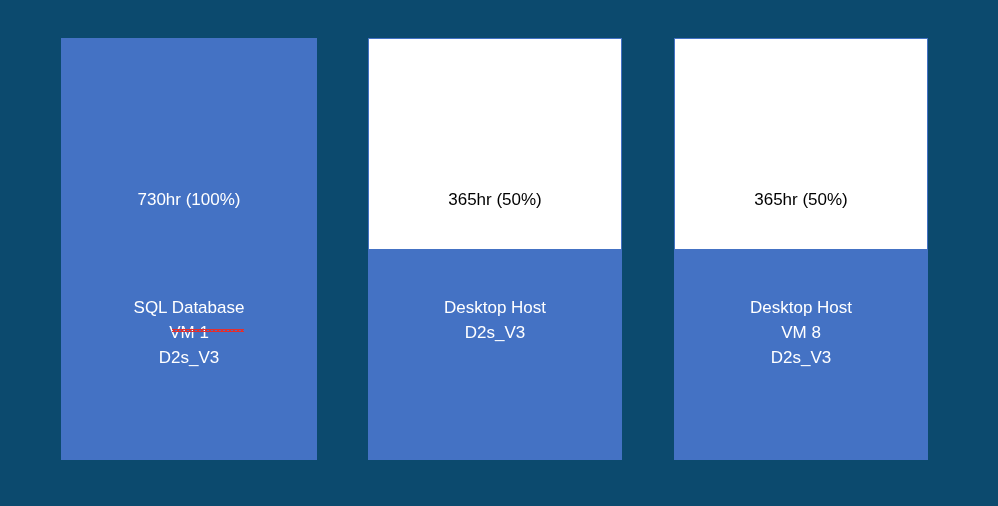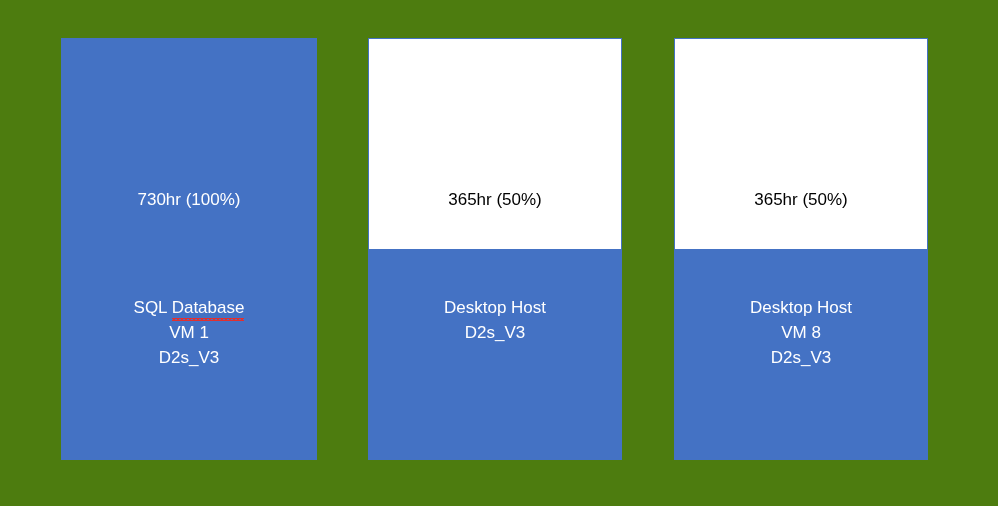--- a/index.html
+++ b/index.html
@@ -13,21 +13,21 @@
     height: 506px;
     position: relative;
     overflow: hidden;
     font-family: "Liberation Sans", sans-serif;
     -webkit-font-smoothing: antialiased;
   }
 
   #diagram-canvas {
     position: absolute;
     inset: 0;
-    background: #4d7c0f;
+    background: #0c4a6e;
   }
 
   
   .vm-box {
     position: absolute;
     background: #ffffff;
     border: 1.5px solid #4472C4;
     display: flex;
     flex-direction: column;
   }
@@ -71,21 +71,21 @@
     line-height: 1.48;
     color: #ffffff;
     white-space: nowrap;
   }
 
   .caption-line { display: block; }
 
   
   .misspelled {
     position: relative;
-    padding-bottom: 4px;
+    padding-bottom: 15px;
     background-image:
       linear-gradient(45deg, transparent 42%, #e03030 42%, #e03030 58%, transparent 58%),
       linear-gradient(-45deg, transparent 42%, #e03030 42%, #e03030 58%, transparent 58%);
     background-size: 4px 3px;
     background-repeat: repeat-x;
     background-position: 0 100%;
   }
 </style>
 </head>
 <body>

